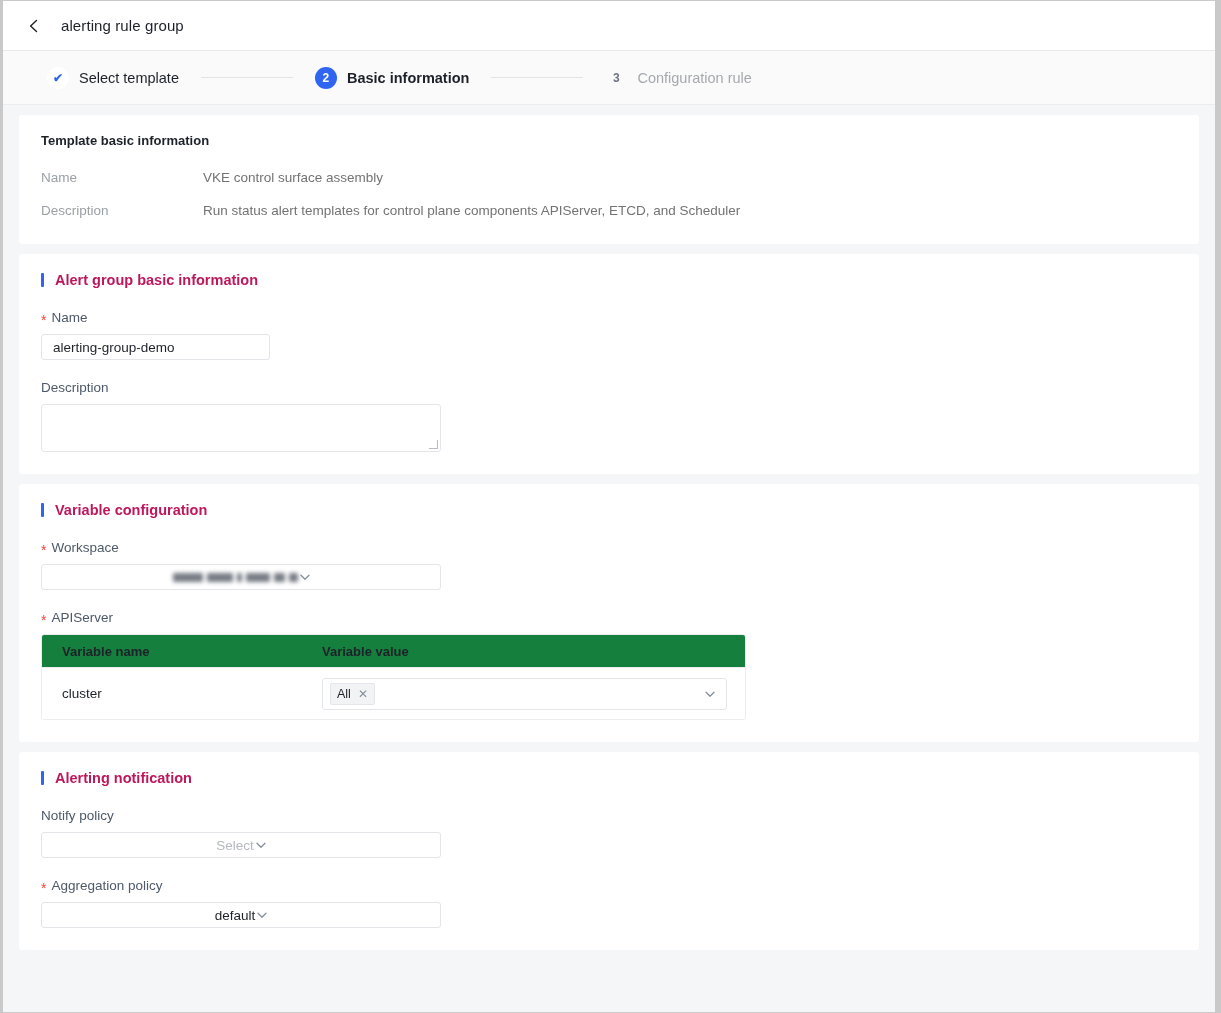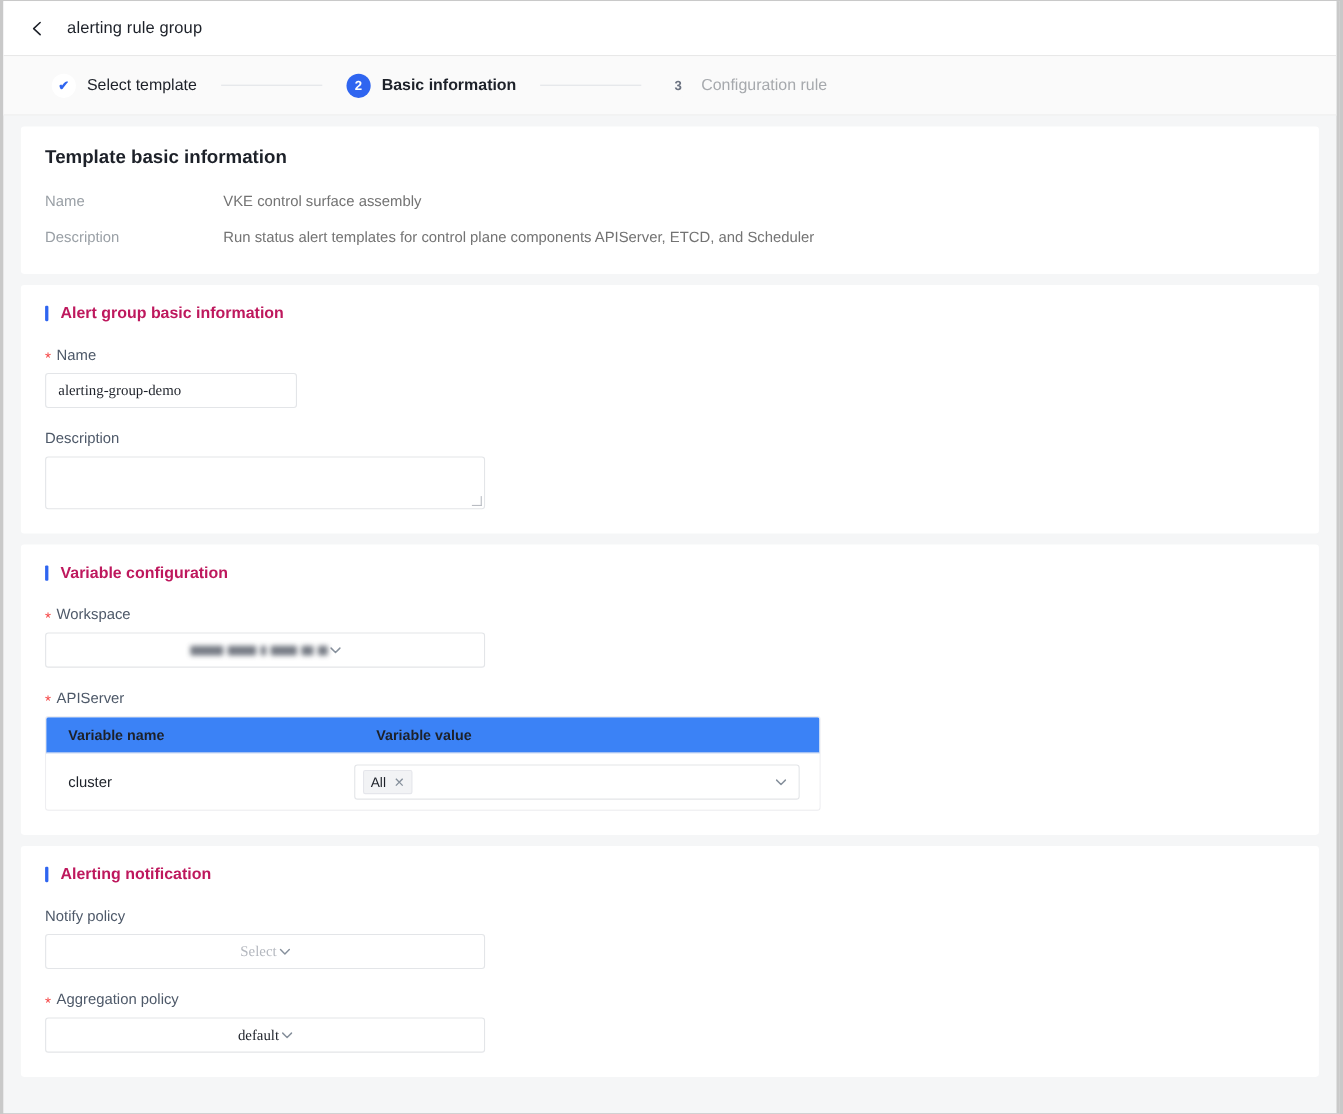--- a/index.html
+++ b/index.html
@@ -76,21 +76,21 @@
   
   .card {
     background: #ffffff;
     border-radius: 3px;
     margin: 0 16px 10px 16px;
     padding: 18px 22px 22px 22px;
   }
   #card-template { margin-top: 10px; padding-bottom: 26px; }
 
   .card-title {
-    font-size: 17px; font-weight: bold; color: #1d2129;
+    font-size: 13px; font-weight: bold; color: #1d2129;
     margin-bottom: 22px;
   }
 
   .section-title {
     display: flex; align-items: center;
     font-size: 14.5px; font-weight: bold; color: #be185d;
     margin-bottom: 22px;
   }
   .section-title::before {
     content: ""; display: block;
@@ -117,29 +117,29 @@
     margin-bottom: 9px;
     display: flex; align-items: center;
   }
   .req-star {
     color: #f53f3f; font-size: 14px;
     margin-right: 5px; line-height: 1;
     position: relative; top: 2px;
   }
 
   .text-input, .select-box {
-    height: 32px;
+    height: 20px;
     border: 1px solid #e3e5e8;
     border-radius: 3px;
     background: #ffffff;
     font-size: 13.5px;
     color: #1d2129;
     display: flex; align-items: center;
-    padding: 0 11px;
-    font-family: Liberation Serif, serif;
+    padding: 12px 11px;
+    font-family: Liberation Sans, sans-serif;
   }
   .text-input { width: 229px; }
   .select-box {
     width: 400px;
     justify-content: center;
     cursor: pointer;
     padding-right: 9px;
   }
   .select-box .placeholder { color: #b4b8bf; }
   .textarea-box {
@@ -173,23 +173,22 @@
   
   .var-table {
     width: 705px;
     border: 1px solid #ededf0;
     border-radius: 3px;
     overflow: hidden;
   }
   .var-thead {
     display: flex; align-items: center;
     height: 33px;
-    background: #3b82f6;
+    background: #15803d;
     border-bottom: 1px solid #ededf0;
-    gap: 20px;
   }
   .var-thead div {
     font-size: 13px; font-weight: bold; color: #1d2129;
   }
   .var-row { display: flex; align-items: center; height: 51px; background: #fff; }
   .col-name { width: 280px; flex: 0 0 280px; padding-left: 20px; }
   .col-value { flex: 1; padding-right: 18px; }
   .var-row .col-name { font-size: 13.5px; color: #1d2129; }
 
   .tag-select {

